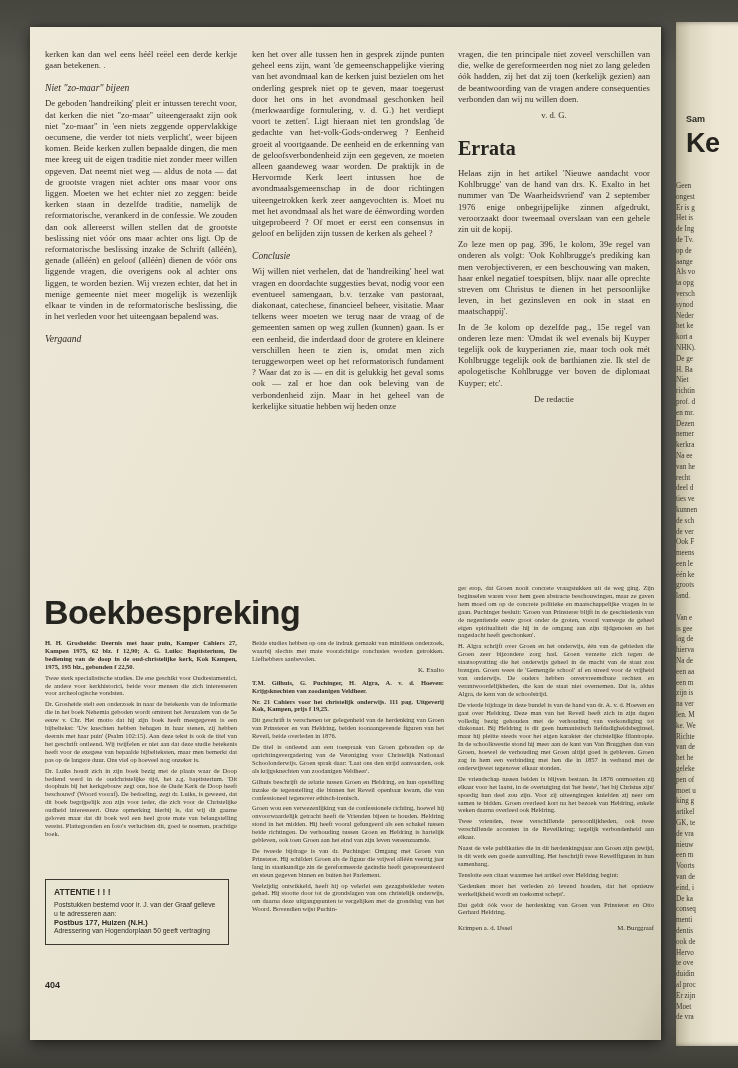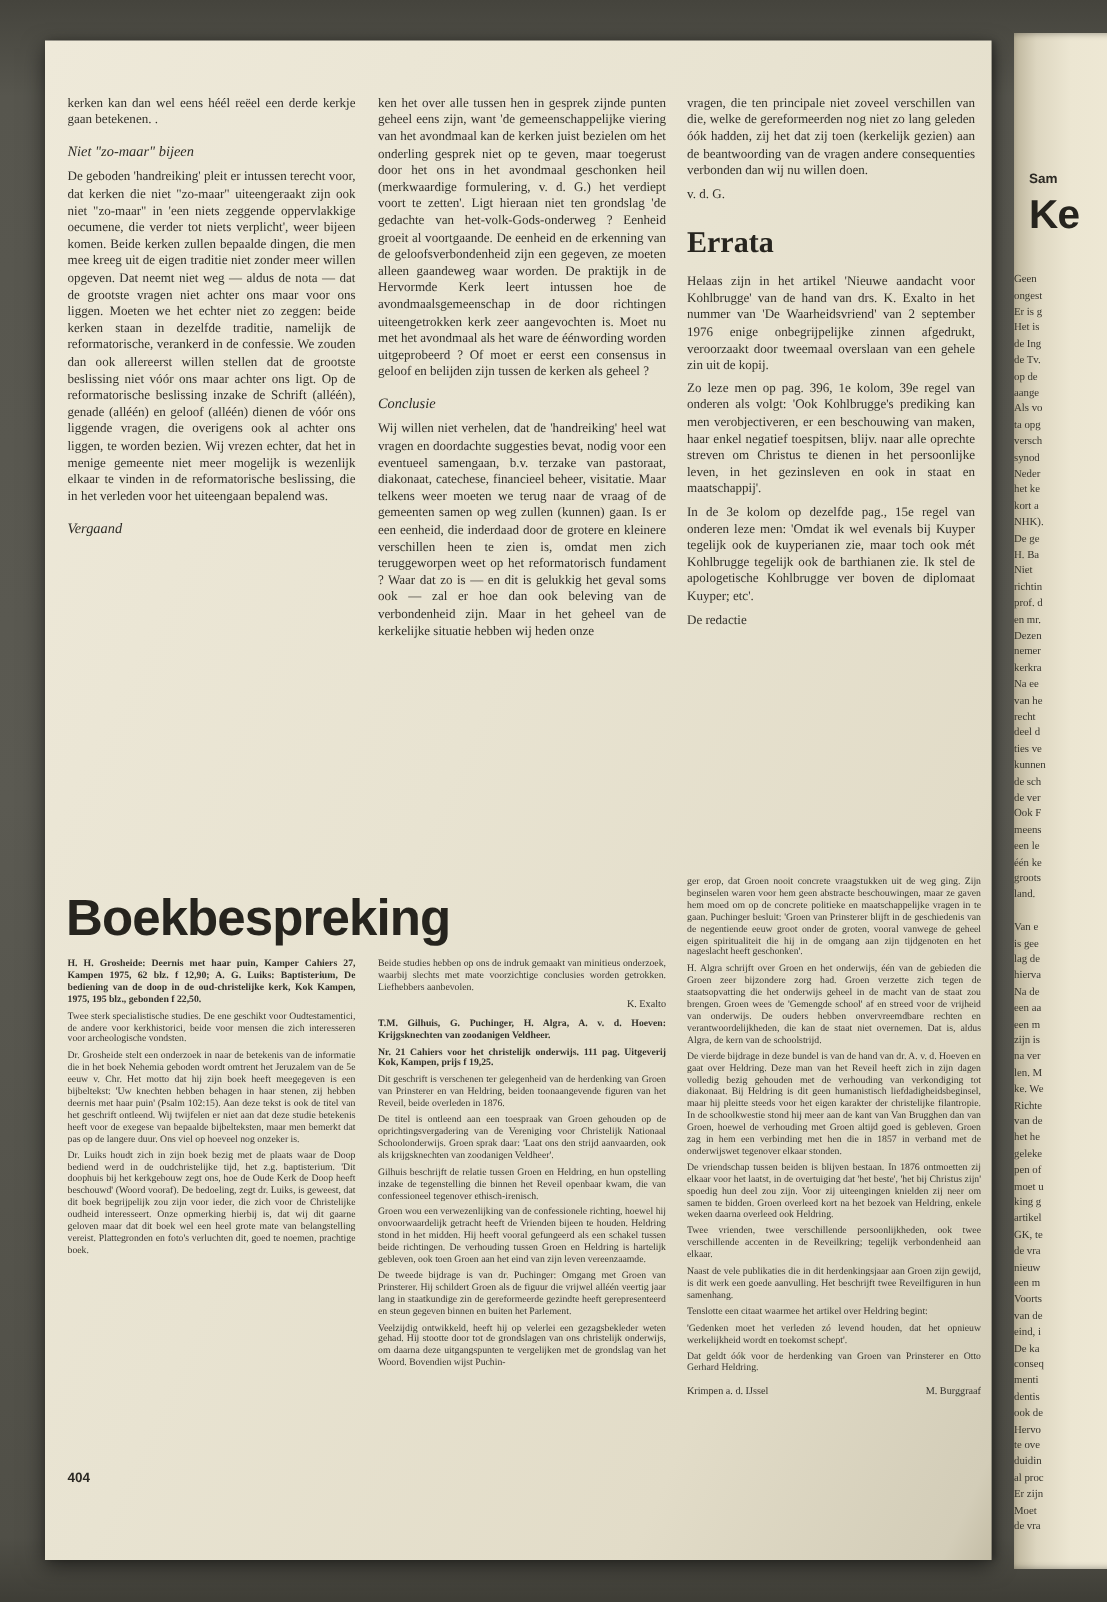--- a/index.html
+++ b/index.html
@@ -5,26 +5,26 @@
   * { margin:0; padding:0; box-sizing:border-box; }
   html,body { width:738px; height:1068px; }
   body { font-family:"Liberation Serif", serif; background:#54534b; }
   .scene { position:relative; width:738px; height:1068px; overflow:hidden;
            background:linear-gradient(180deg,#45443d 0%,#57564e 6%,#5b5a52 50%,#504f47 96%,#3e3d36 100%); }
 
   
   .main-page { position:absolute; left:30px; top:27px; width:631px; height:1013px;
                background:linear-gradient(115deg,#eee9d9 0%,#e8e3d1 45%,#e2dcc8 78%,#d3cdb8 97%,#c4bda6 100%);
                box-shadow:0 4px 14px rgba(0,0,0,.55), 2px 0 4px rgba(0,0,0,.25); }
-  .top-col { position:absolute; top:36px; width:192px; height:532px; overflow:hidden; }
+  .top-col { position:absolute; top:22px; width:192px; height:532px; overflow:hidden; }
   .tc1 { left:15px; } .tc2 { left:222px; } .tc3 { left:428px; }
   .body { font-size:8.7px; line-height:11.2px; text-align:justify; color:#32302a; }
   .subhead { font-style:italic; font-weight:normal; font-size:9.6px; color:#2d2b25; margin:11px 0 5px; }
   .errata-head { font-weight:600; font-size:20px; color:#27251f; margin:16px 0 8px; font-family:"Liberation Serif", serif; }
-  .sig { text-align:left; font-size:8.7px; line-height:11px; color:#32302a; margin-top:5px; }
+  .sig { text-align:center; font-size:8.7px; line-height:11px; color:#32302a; margin-top:5px; }
 
   .review-title { position:absolute; left:14px; top:566px; font-family:"Liberation Sans", sans-serif;
                   font-size:34px; font-weight:700; letter-spacing:-.6px; color:#26241e; }
 
   .rev-col { position:absolute; overflow:hidden; }
   .rc1 { left:15px;  top:612px; width:192px; height:236px; }
   .rc2 { left:222px; top:612px; width:192px; height:356px; }
   .rc3 { left:428px; top:557px; width:196px; height:414px; }
   .small { font-size:6.5px; line-height:7.9px; text-align:justify; color:#34322b; margin-bottom:3px; }
   .bib { font-weight:700; }
@@ -83,20 +83,26 @@
 
     <h1 class="review-title">Boekbespreking</h1>
 
     <div class="rev-col rc1">
       <p class="small bib">H. H. Grosheide: Deernis met haar puin, Kamper Cahiers 27, Kampen 1975, 62 blz. f 12,90; A. G. Luiks: Baptisterium, De bediening van de doop in de oud-christelijke kerk, Kok Kampen, 1975, 195 blz., gebonden f 22,50.</p>
       <p class="small">Twee sterk specialistische studies. De ene geschikt voor Oudtestamentici, de andere voor kerkhistorici, beide voor mensen die zich interesseren voor archeologische vondsten.</p>
       <p class="small">Dr. Grosheide stelt een onderzoek in naar de betekenis van de informatie die in het boek Nehemia geboden wordt omtrent het Jeruzalem van de 5e eeuw v. Chr. Het motto dat hij zijn boek heeft meegegeven is een bijbeltekst: 'Uw knechten hebben behagen in haar stenen, zij hebben deernis met haar puin' (Psalm 102:15). Aan deze tekst is ook de titel van het geschrift ontleend. Wij twijfelen er niet aan dat deze studie betekenis heeft voor de exegese van bepaalde bijbelteksten, maar men bemerkt dat pas op de langere duur. Ons viel op hoeveel nog onzeker is.</p>
       <p class="small">Dr. Luiks houdt zich in zijn boek bezig met de plaats waar de Doop bediend werd in de oudchristelijke tijd, het z.g. baptisterium. 'Dit doophuis bij het kerkgebouw zegt ons, hoe de Oude Kerk de Doop heeft beschouwd' (Woord vooraf). De bedoeling, zegt dr. Luiks, is geweest, dat dit boek begrijpelijk zou zijn voor ieder, die zich voor de Christelijke oudheid interesseert. Onze opmerking hierbij is, dat wij dit gaarne geloven maar dat dit boek wel een heel grote mate van belangstelling vereist. Plattegronden en foto's verluchten dit, goed te noemen, prachtige boek.</p>
     </div>
 
+    <div class="attention-box">
+      <div class="att-title">ATTENTIE ! ! !</div>
+      <div class="att-line">Poststukken bestemd voor ir. J. van der Graaf gelieve u te adresseren aan:</div>
+      <div class="att-bold">Postbus 177, Huizen (N.H.)</div>
+      <div class="att-line">Adressering van Hogendorplaan 50 geeft vertraging</div>
+    </div>
 
     <div class="page-num">404</div>
 
     <div class="rev-col rc2">
       <p class="small">Beide studies hebben op ons de indruk gemaakt van minitieus onderzoek, waarbij slechts met mate voorzichtige conclusies worden getrokken. Liefhebbers aanbevolen.</p>
       <p class="small-sig">K. Exalto</p>
       <p class="small bib">T.M. Gilhuis, G. Puchinger, H. Algra, A. v. d. Hoeven: Krijgsknechten van zoodanigen Veldheer.</p>
       <p class="small bib">Nr. 21 Cahiers voor het christelijk onderwijs. 111 pag. Uitgeverij Kok, Kampen, prijs f 19,25.</p>
       <p class="small">Dit geschrift is verschenen ter gelegenheid van de herdenking van Groen van Prinsterer en van Heldring, beiden toonaangevende figuren van het Reveil, beide overleden in 1876.</p>
       <p class="small">De titel is ontleend aan een toespraak van Groen gehouden op de oprichtingsvergadering van de Vereniging voor Christelijk Nationaal Schoolonderwijs. Groen sprak daar: 'Laat ons den strijd aanvaarden, ook als krijgsknechten van zoodanigen Veldheer'.</p>

